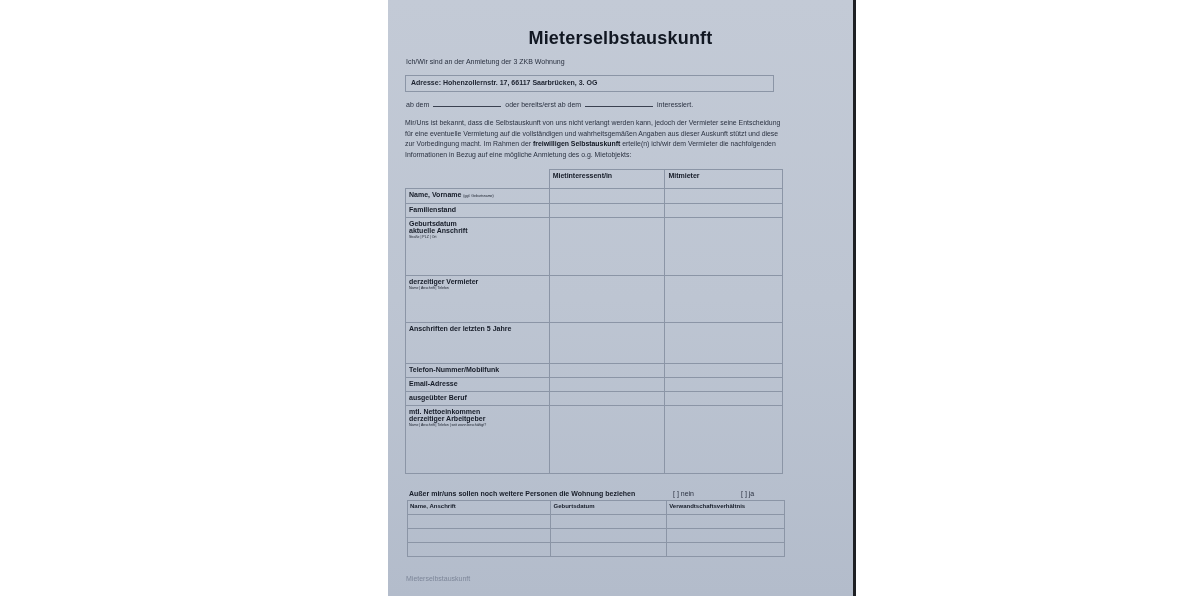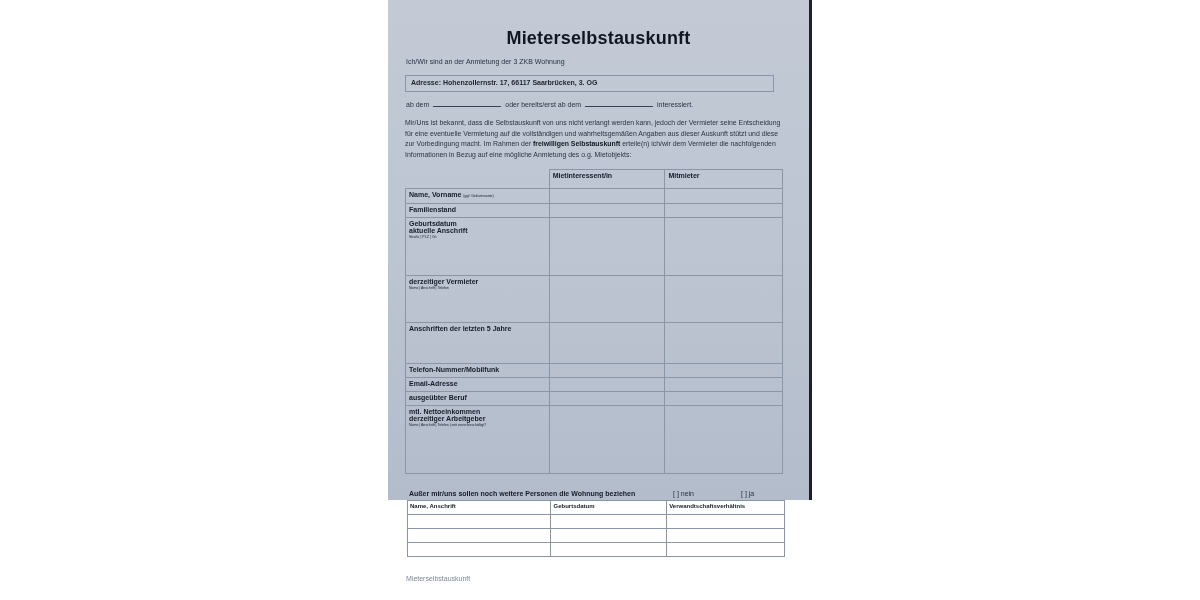--- a/index.html
+++ b/index.html
@@ -1,19 +1,19 @@
 <!DOCTYPE html>
 <html><head>
 <meta charset="utf-8">
 <style>
   html, body { margin:0; padding:0; }
   body { width:1200px; height:600px; background:#ffffff; position:relative; overflow:hidden; font-family:"Liberation Sans", sans-serif; }
-  .paper { position:absolute; left:388px; top:0; width:421px; height:500px;
+  .paper { position:absolute; left:388px; top:0; width:421px; height:596px;
     background: linear-gradient(180deg, #c3cad6 0%, #bdc5d2 50%, #b3bccb 100%);
-    border-right:3px solid #1e2024; color:#1d2330; }
+    border-right:3px solid #1e2024; color:#1d2330;padding-left:44px; }
   .title { position:absolute; left:0; right:0; top:28px; text-align:center; font-weight:bold; font-size:18px; color:#111722; letter-spacing:0.2px; }
   .intro { position:absolute; left:18px; top:58px; font-size:7px; color:#2a3140; }
   .addr { position:absolute; left:17px; top:75px; width:369px; height:17px; border:1px solid #8b95a6; box-sizing:border-box; font-size:7px; font-weight:bold; padding:3px 5px; color:#1d2330; }
   .from { position:absolute; left:18px; top:100px; font-size:7px; color:#2a3140; white-space:nowrap; }
   .from .blank { display:inline-block; border-bottom:1px solid #3a4150; width:68px; height:6px; margin:0 2px; }
   .para { position:absolute; left:17px; top:118px; width:382px; font-size:6.9px; line-height:10.6px; color:#2a3140; }
   .para b { color:#111722; }
   table.main { position:absolute; border-collapse:collapse; font-size:7px; color:#161c28; }
   table.main td { border:1px solid #8b95a6; vertical-align:top; padding:2px 3px; box-sizing:border-box; }
   .lbl { font-weight:bold; }

